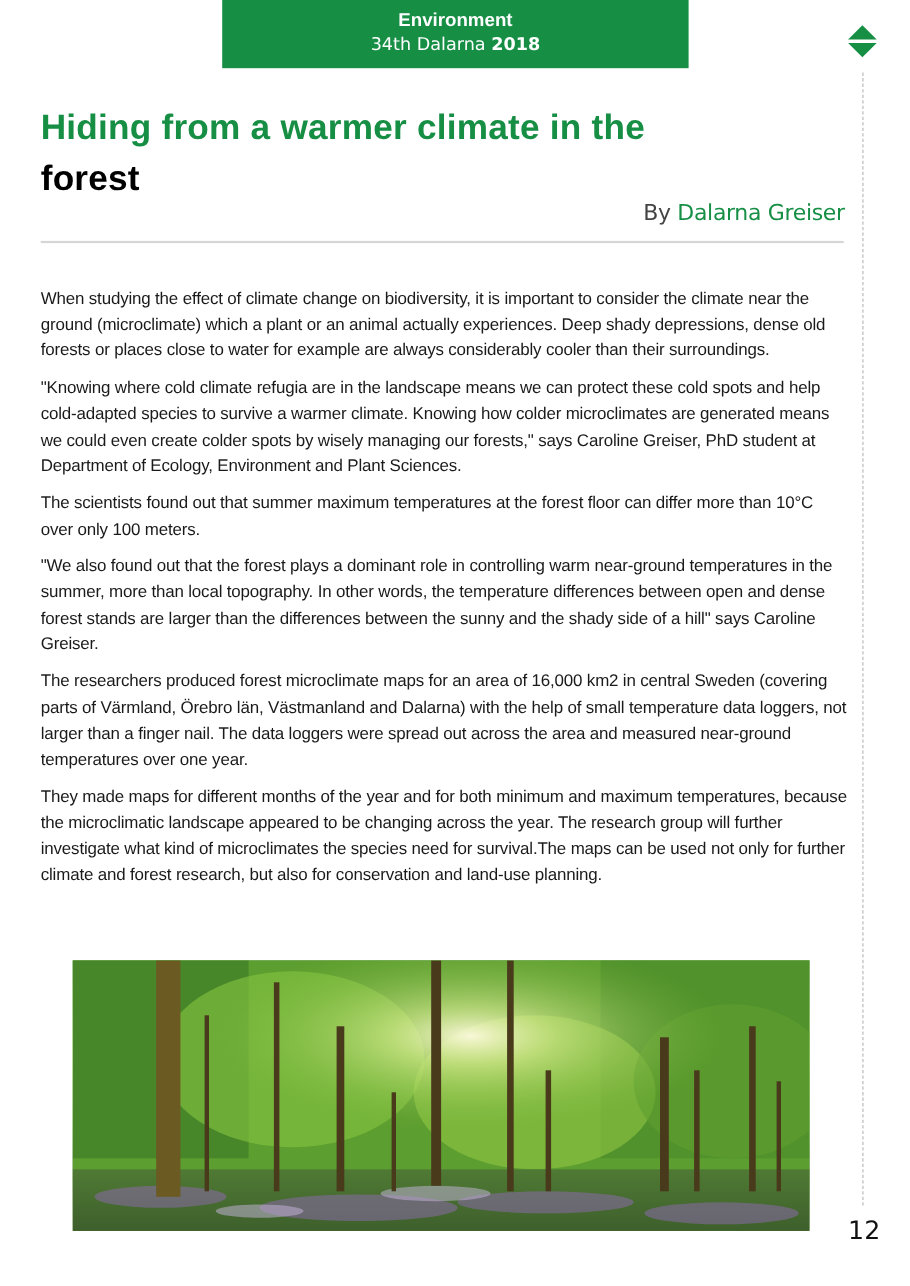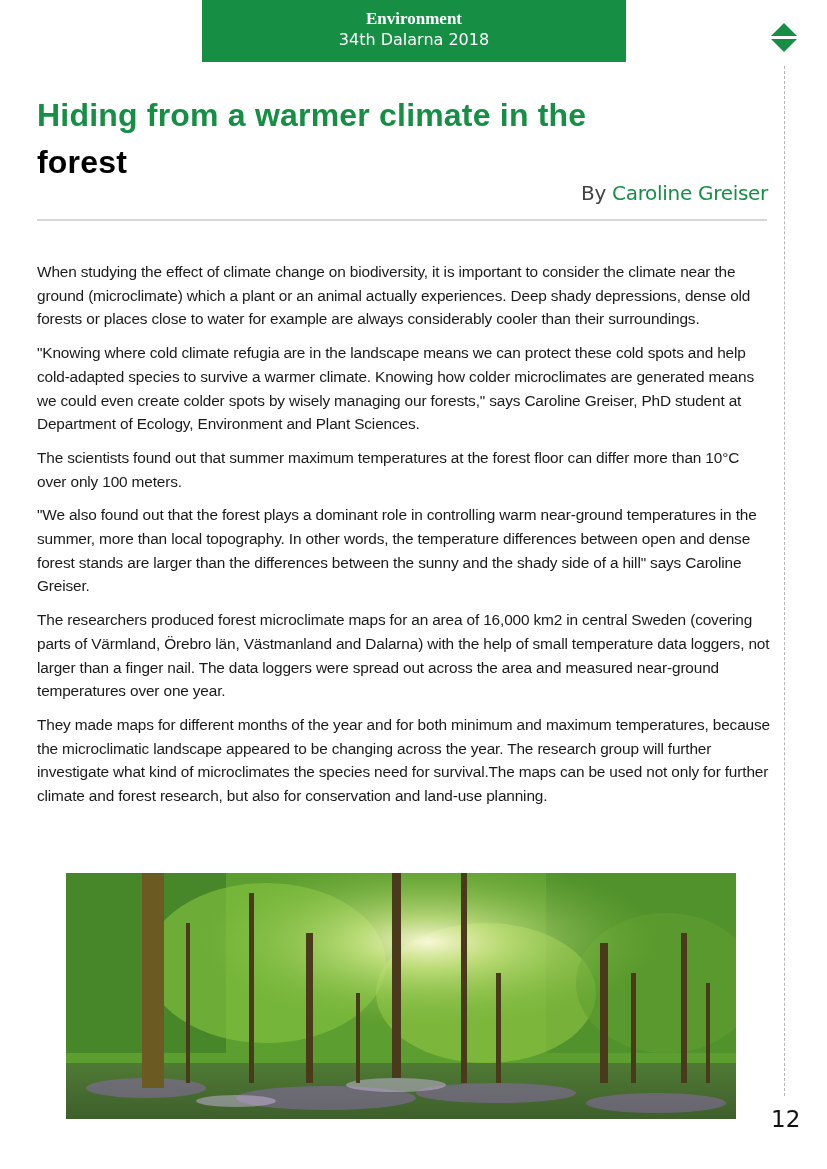--- a/index.html
+++ b/index.html
@@ -21,32 +21,32 @@
       top: 0;
       width: 424px;
       height: 62px;
       background: #168f45;
       color: #ffffff;
       text-align: center;
       box-sizing: border-box;
       padding-top: 8px;
     }
     .header-section {
-      font-family: Liberation Serif, serif;
+      font-family: Liberation Sans, sans-serif;
       font-weight: bold;
       font-size: 17px;
       line-height: 21px;
     }
     .header-edition {
       font-family: "DejaVu Sans", sans-serif;
       font-size: 16px;
       line-height: 21px;
     }
     .header-edition .year {
-      font-weight: normal;
+      font-weight: bold;
     }
     .nav-arrows {
       position: absolute;
       left: 771px;
       top: 23px;
       width: 26px;
       height: 30px;
     }
     .nav-arrows .up, .nav-arrows .down {
       position: absolute;
@@ -154,21 +154,21 @@
 </div>
 
 <div class="dashed-rule"></div>
 
 <h1 class="title">
   <span class="green">Hiding from a warmer climate in the</span><br>
   <span class="black">forest</span>
 </h1>
 
 <div class="byline">
-  <span>By </span><span class="author">Caroline Greiser</span>
+  <span>By </span><span class="author">Dalarna Greiser</span>
 </div>
 
 <div class="divider"></div>
 
 <div class="article">
   <p>When studying the effect of climate change on biodiversity, it is important to consider the climate near the ground (microclimate) which a plant or an animal actually experiences. Deep shady depressions, dense old forests or places close to water for example are always considerably cooler than their surroundings.</p>
   <p>"Knowing where cold climate refugia are in the landscape means we can protect these cold spots and help cold-adapted species to survive a warmer climate. Knowing how colder microclimates are generated means we could even create colder spots by wisely managing our forests," says Caroline Greiser, PhD student at Department of Ecology, Environment and Plant Sciences.</p>
   <p>The scientists found out that summer maximum temperatures at the forest floor can differ more than 10°C over only 100 meters.</p>
   <p>"We also found out that the forest plays a dominant role in controlling warm near-ground temperatures in the summer, more than local topography. In other words, the temperature differences between open and dense forest stands are larger than the differences between the sunny and the shady side of a hill" says Caroline Greiser.</p>
   <p>The researchers produced forest microclimate maps for an area of 16,000 km2 in central Sweden (covering parts of Värmland, Örebro län, Västmanland and Dalarna) with the help of small temperature data loggers, not larger than a finger nail. The data loggers were spread out across the area and measured near-ground temperatures over one year.</p>

